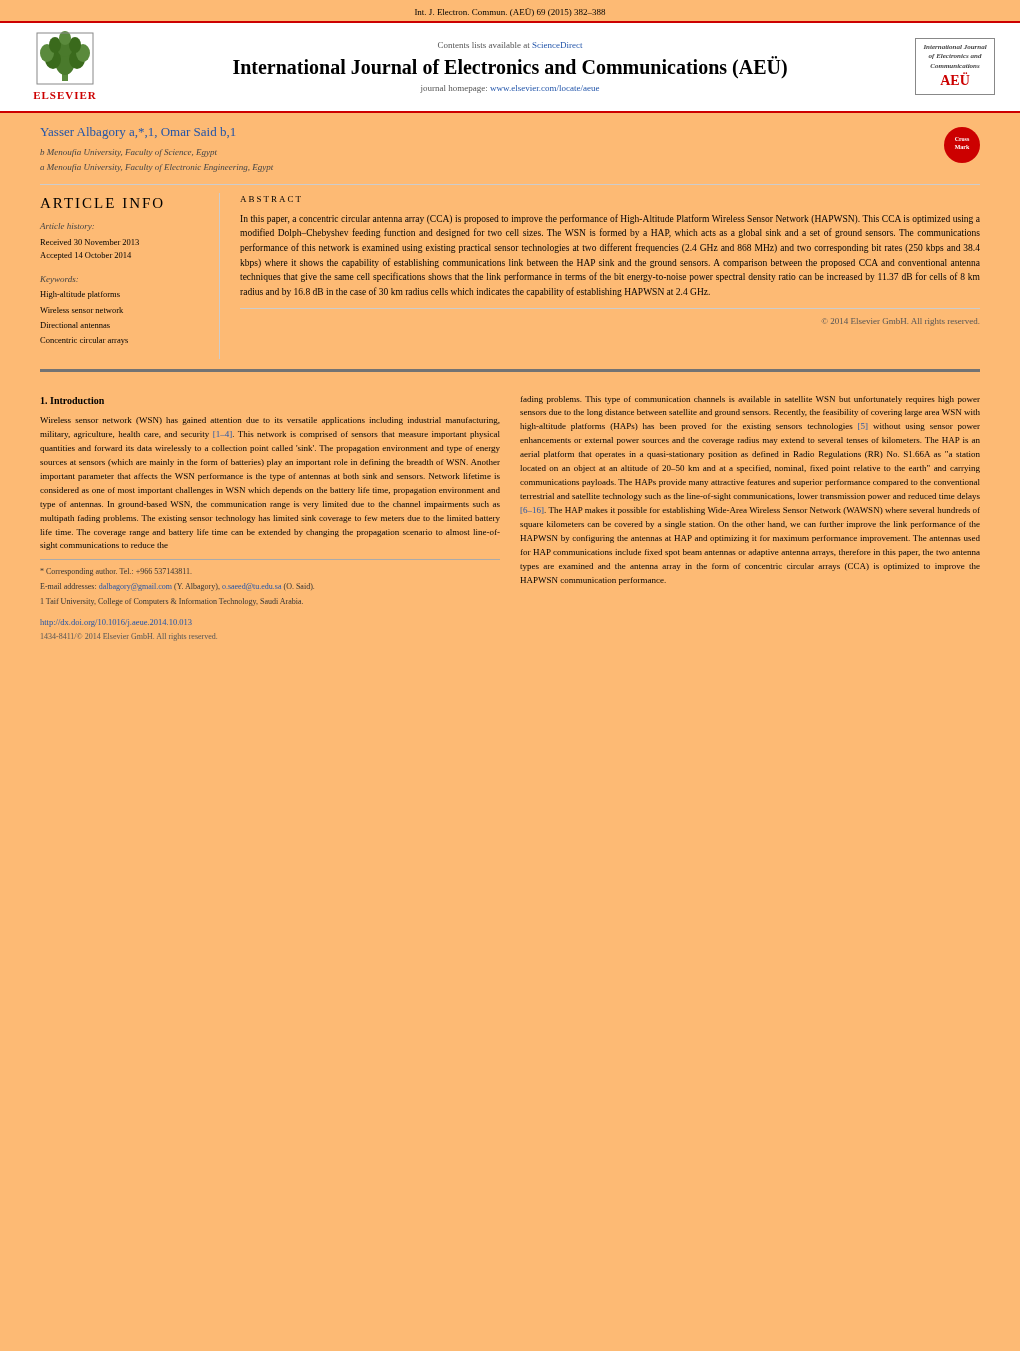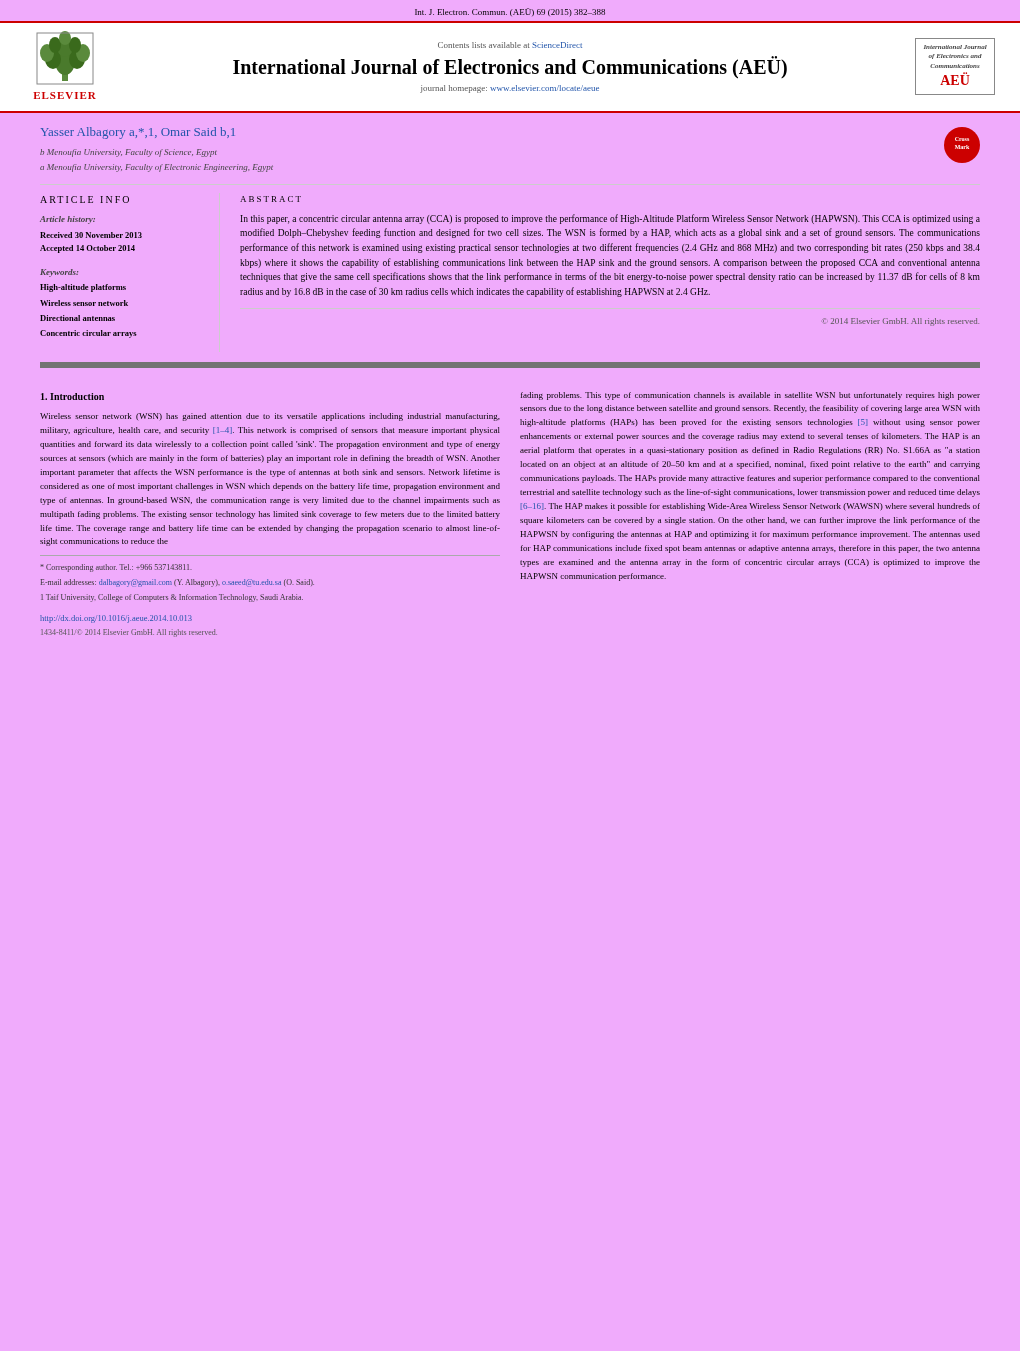--- a/index.html
+++ b/index.html
@@ -6,21 +6,21 @@
     body {
       font-family: 'Times New Roman', Times, serif;
       background: #fff;
       color: #000;
       font-size: 10px;
       line-height: 1.4;
     }
     .page {
       width: 1020px;
       min-height: 1351px;
-      background: #f0abfc;
+      background: #fdba74;
       padding: 0;
       position: relative;
     }
     
     .journal-top-bar {
       text-align: center;
       font-size: 9px;
       color: #555;
       padding: 6px 0 2px 0;
       border-bottom: none;
@@ -169,31 +169,30 @@
       margin-top: 8px;
       margin-bottom: 10px;
     }
     .article-info {
       width: 180px;
       flex-shrink: 0;
       border-right: 1px solid #ccc;
       padding-right: 15px;
     }
     .article-info h3 {
-      font-size: 10px;
+      font-size: 15px;
       font-weight: normal;
       letter-spacing: 2px;
       text-transform: uppercase;
       color: #000;
       margin-bottom: 6px;
       font-style: normal;
     }
     .article-info .info-block {
       margin-bottom: 10px;
-      font-weight: bold;
     }
     .article-info .info-label {
       font-size: 9px;
       font-style: italic;
       color: #444;
       margin-bottom: 3px;
     }
     .article-info .info-dates {
       font-size: 8.5px;
       color: #000;
@@ -233,21 +232,21 @@
       text-align: right;
       margin-top: 8px;
       border-top: 1px solid #ccc;
       padding-top: 6px;
     }
     
     .main-columns {
       display: flex;
       gap: 20px;
       margin-top: 10px;
-      border-top: 6px solid #737373;
+      border-top: 3px solid #737373;
       padding-top: 21px;
     }
     .col-left, .col-right {
       flex: 1;
       font-size: 9px;
       line-height: 1.55;
       text-align: justify;
     }
     .section-heading {
       font-size: 10px;

